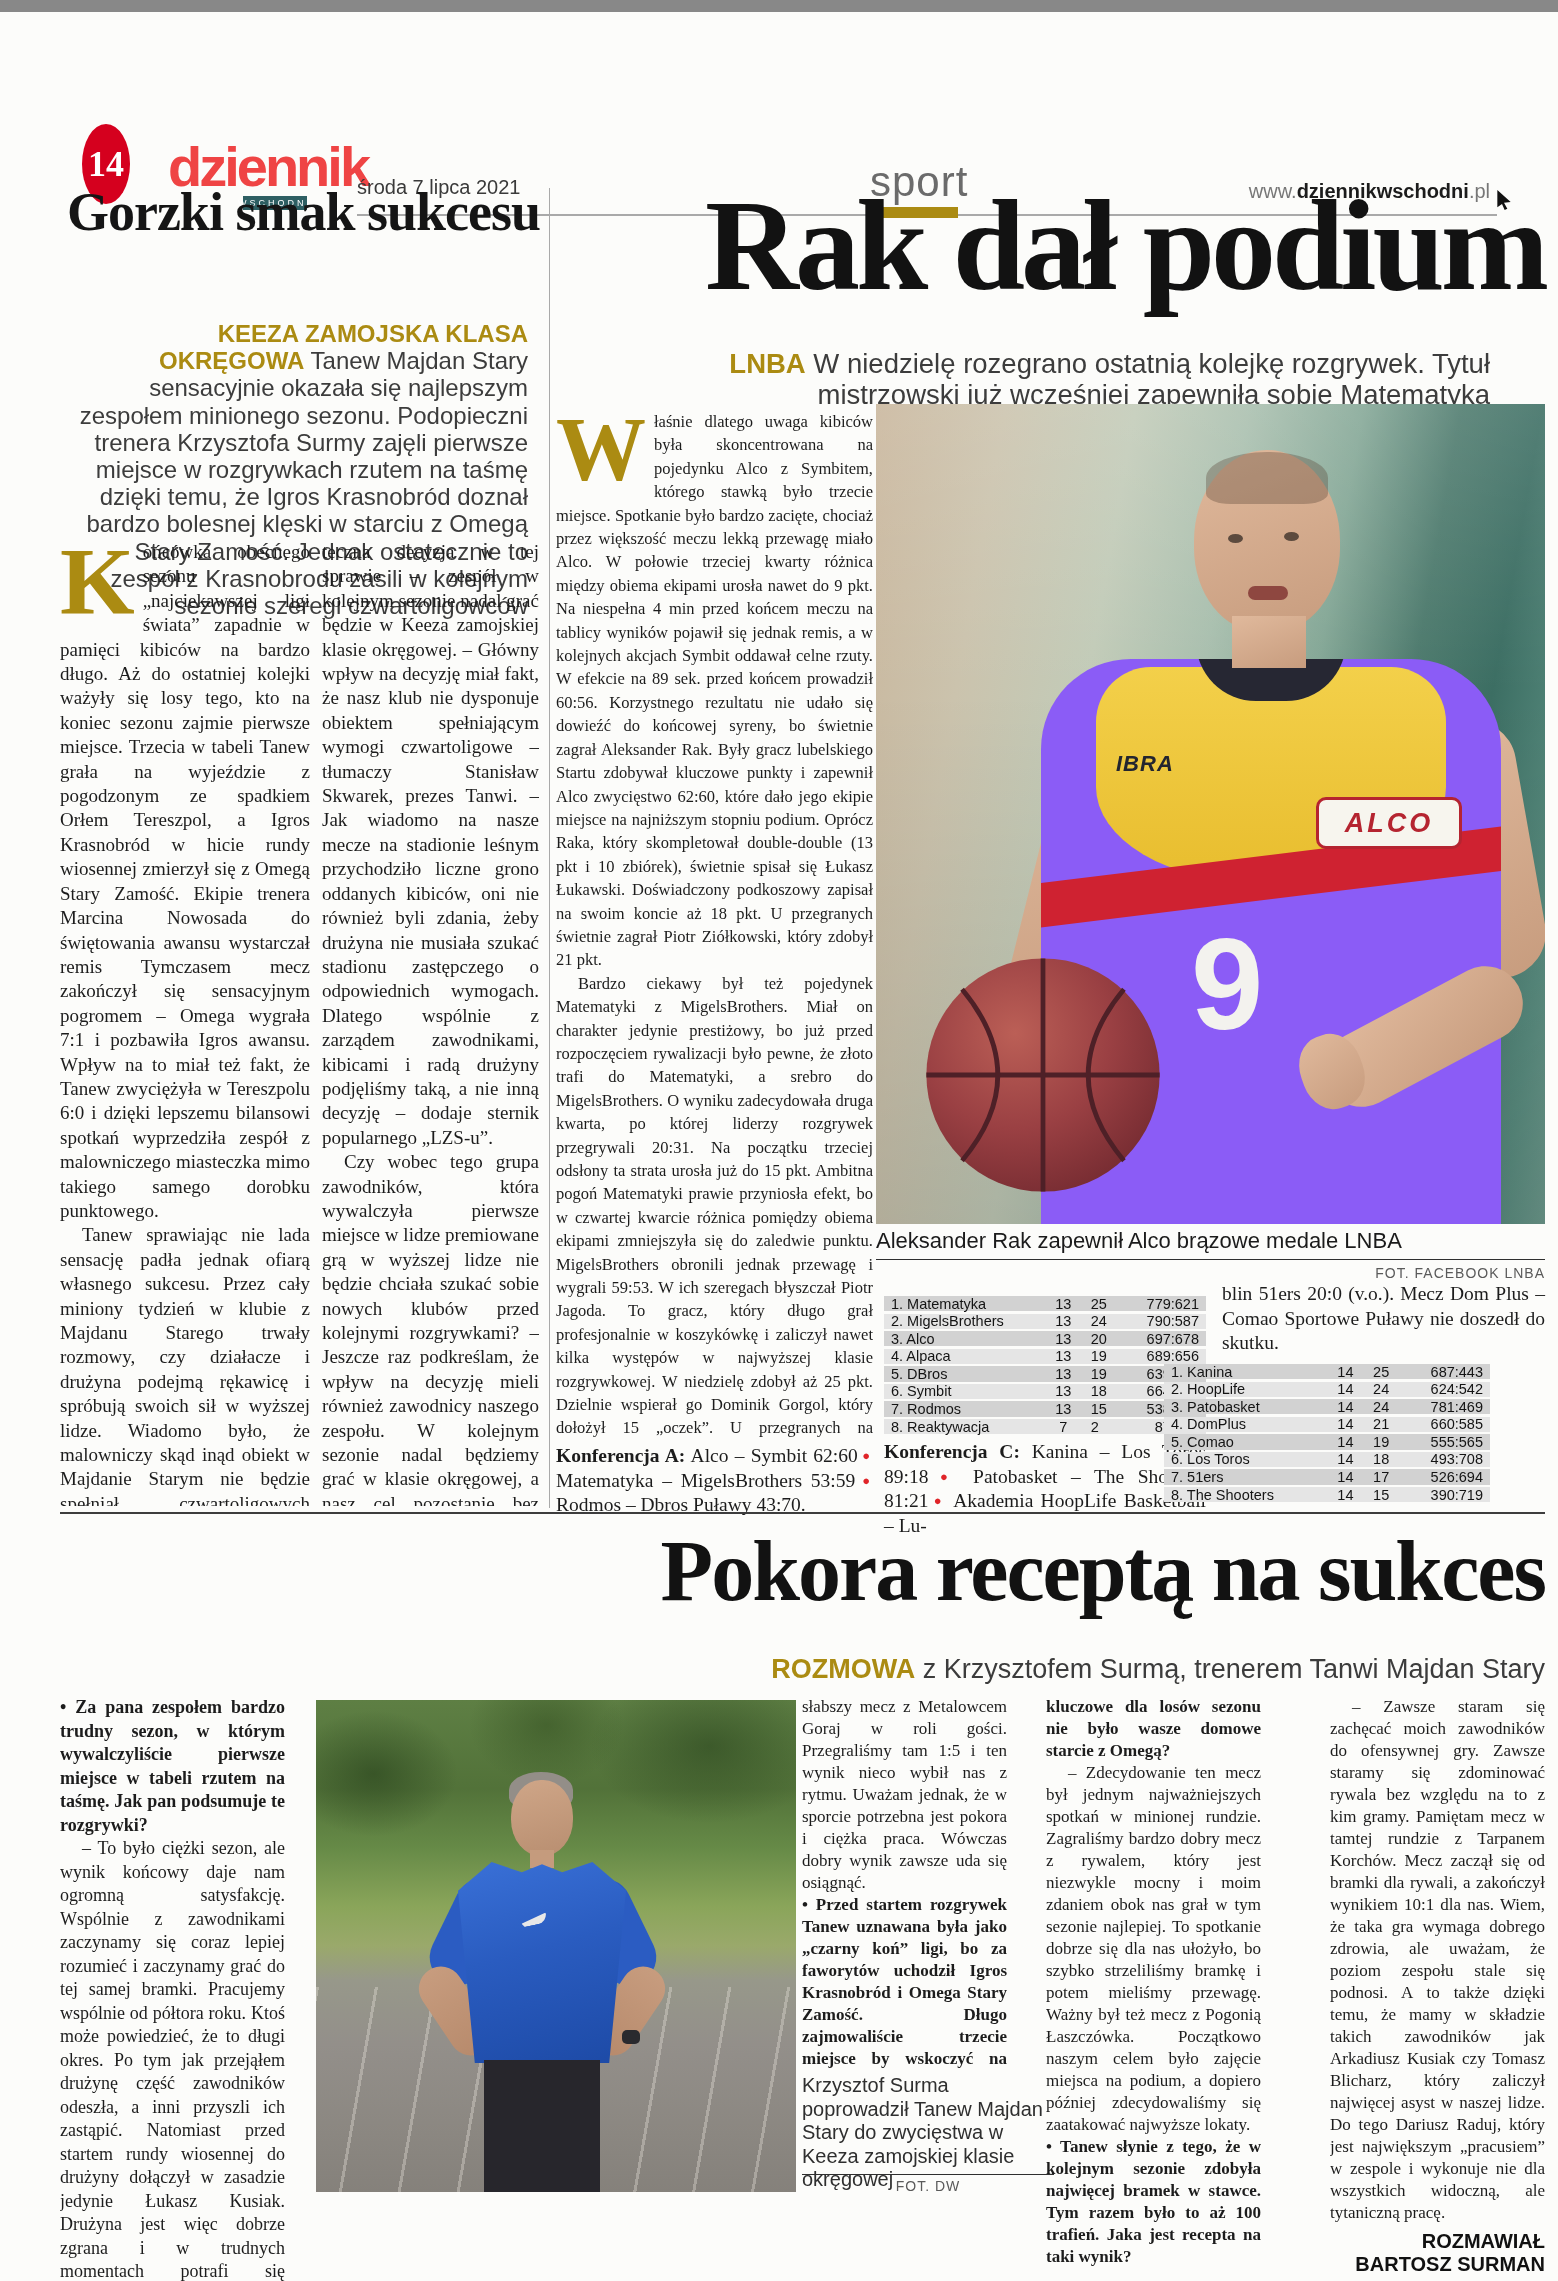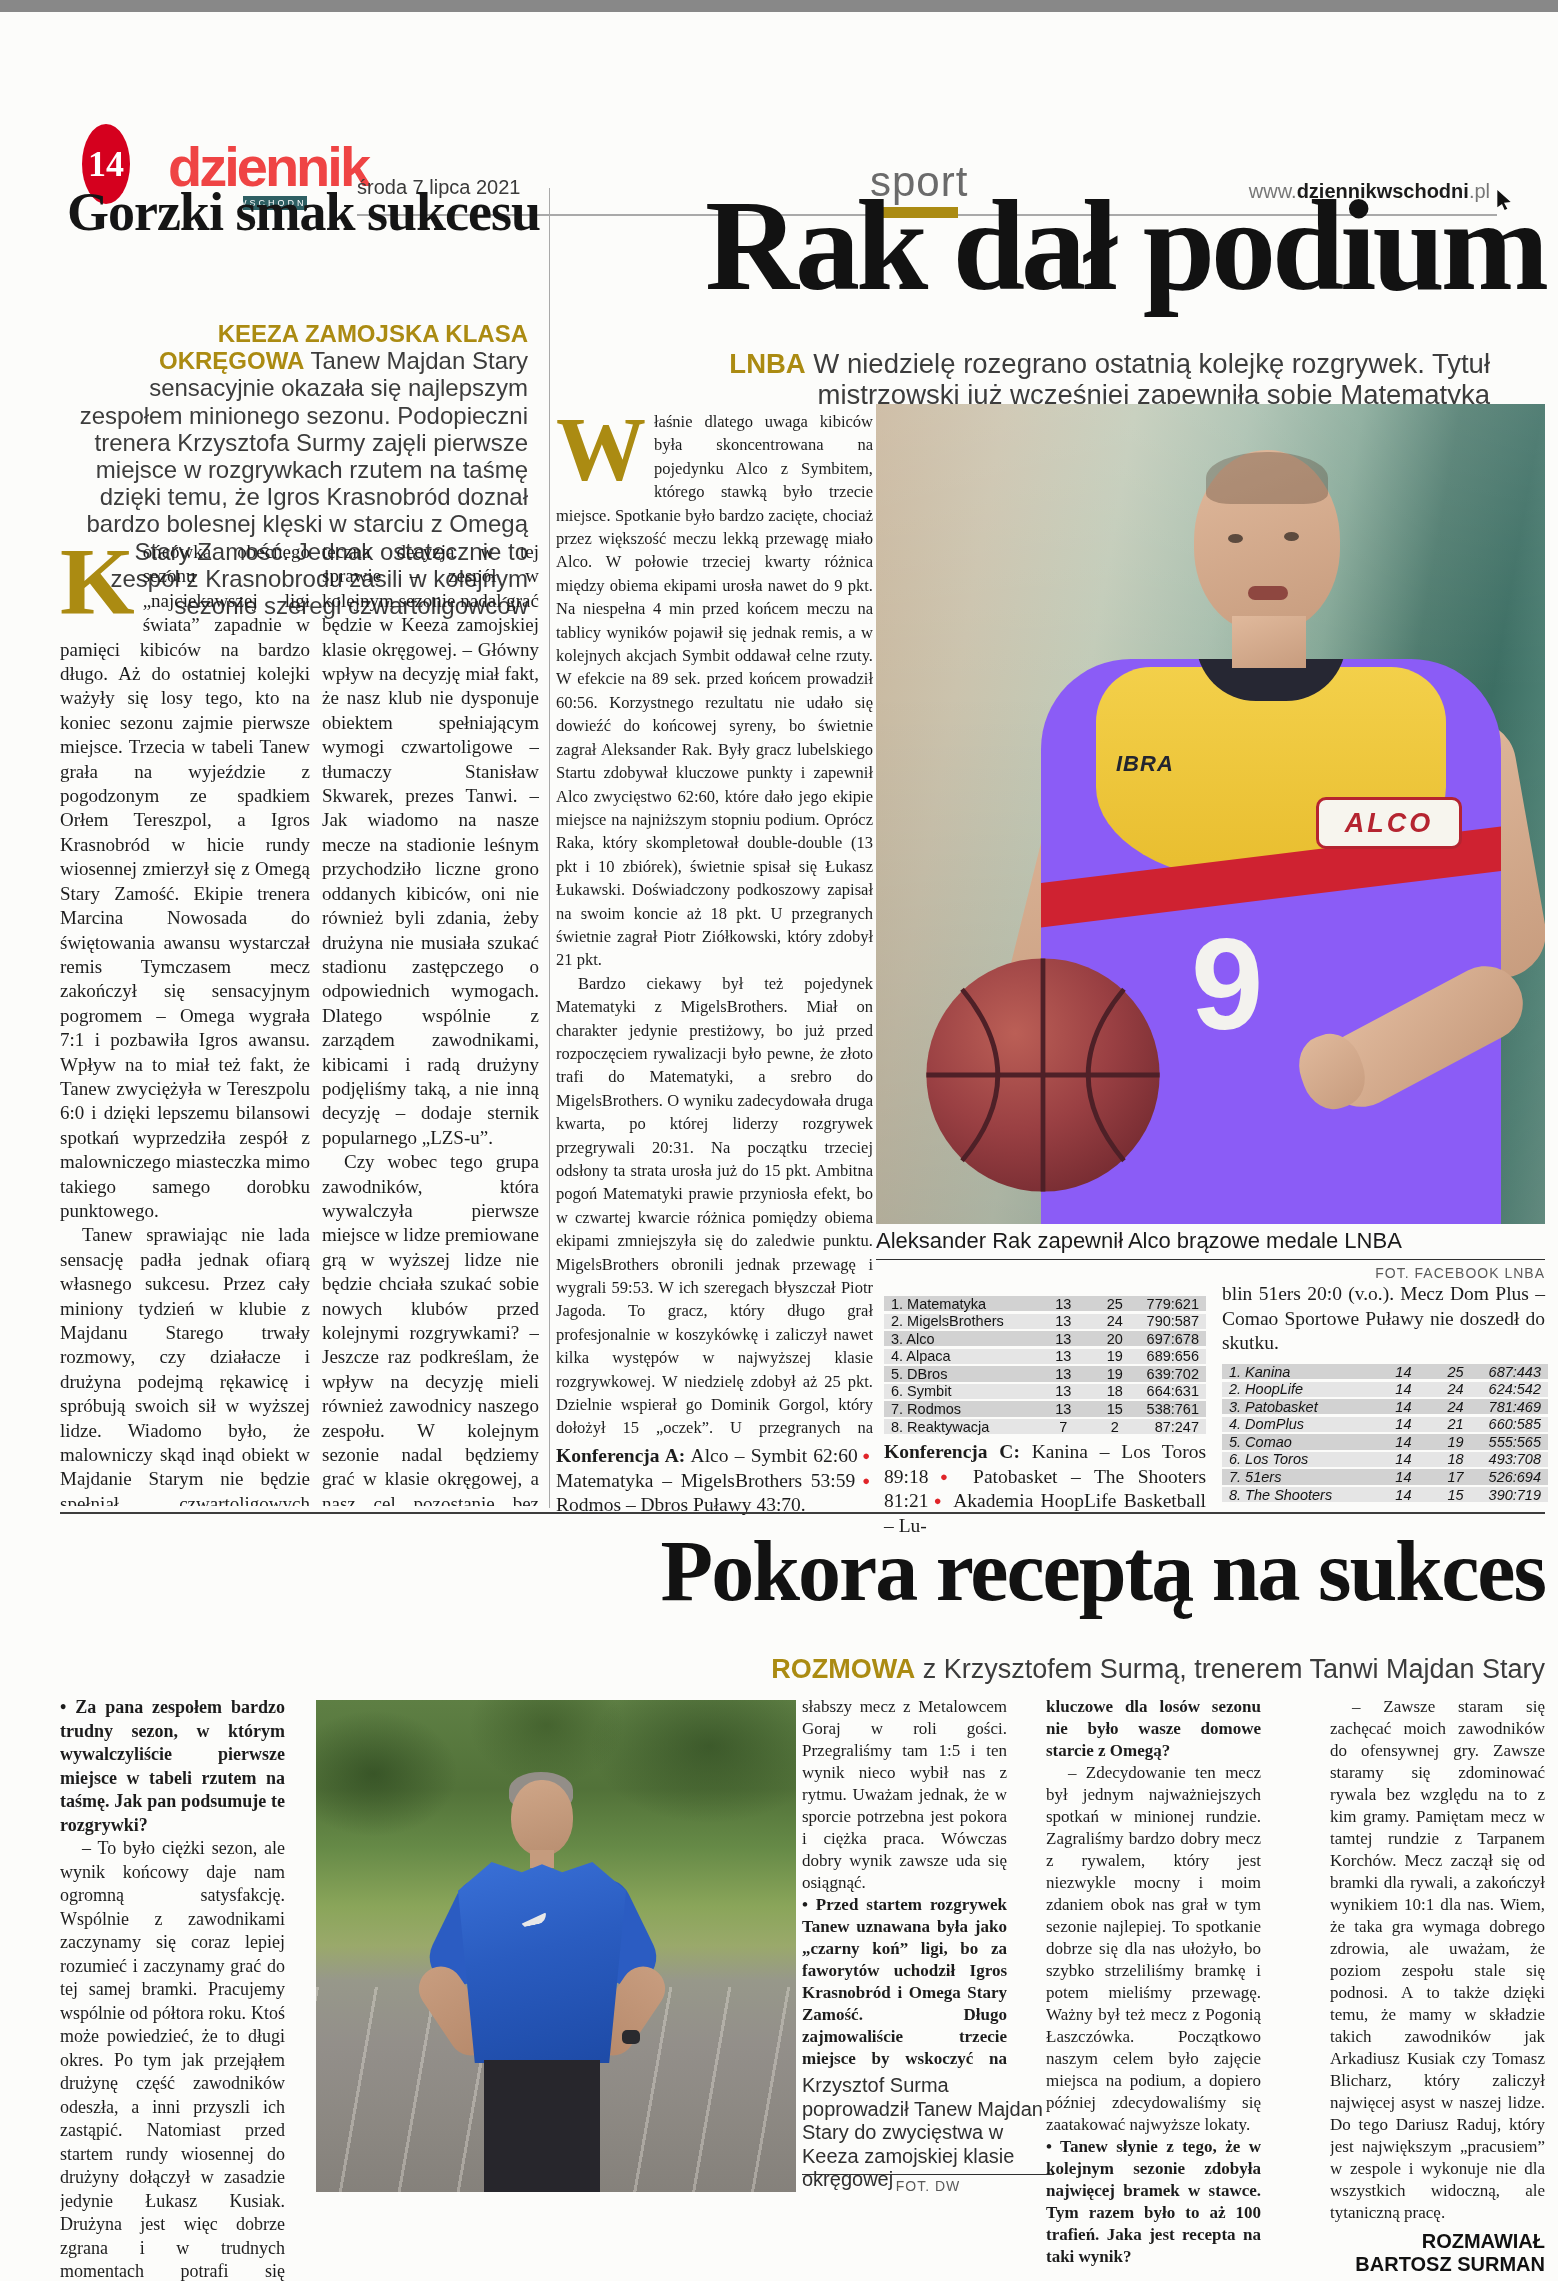--- a/index.html
+++ b/index.html
@@ -52,21 +52,21 @@
   .rlabel{font-weight:bold;}
   .rbull{color:#e02428;font-size:13px;vertical-align:2px;padding:0 3px;}
 
   
   .trow{display:flex;height:15.2px;align-items:center;margin-bottom:2.4px;
         font-family:"Liberation Sans",sans-serif;font-size:14.5px;color:#141414;}
   .trow:nth-of-type(odd){background:#d2d2d2;}
   .trow:nth-of-type(even){background:#e5e5e5;}
   .t-team{flex:0 0 45%;padding-left:7px;white-space:nowrap;overflow:hidden;}
   .t-g{flex:0 0 17%;text-align:center;}
-  .t-p{flex:0 0 15%;text-align:center;}
+  .t-p{flex:0 0 15%;text-align:left;}
   .t-s{flex:1;text-align:right;padding-right:7px;}
 
   .caption{font-family:"Liberation Sans",sans-serif;font-size:22px;color:#1b1b1b;}
   .caption-sm{font-family:"Liberation Sans",sans-serif;font-size:20px;line-height:23.5px;color:#2f2f2f;}
   .credit{font-family:"Liberation Sans",sans-serif;font-size:14px;letter-spacing:1px;color:#5a5a5a;}
   .byline{font-family:"Liberation Sans",sans-serif;font-weight:bold;font-size:20px;line-height:23px;color:#111;}
 
   
   .photo{overflow:hidden;}
   .ph-main-bg{position:absolute;inset:0;
@@ -255,21 +255,21 @@
 
   <div class="abs results just" style="left:884px;top:1428px;width:322px;">
     <span class="ind"></span><span class="rlabel">Konferencja C:</span>
     <span>Kanina – Los Toros 89:18</span><span class="rbull">●</span>
     <span>Patobasket – The Shooters 81:21</span><span class="rbull">●</span>
     <span>Akademia HoopLife Basketball – Lu-</span>
   </div>
 
   <div class="abs results just" style="left:1222px;top:1270px;width:323px;">blin 51ers 20:0 (v.o.). Mecz Dom Plus – Comao Sportowe Puławy nie doszedł do skutku.</div>
 
-  <div class="abs" style="left:1222px;top:1352px;width:326px;font-style:italic;">
+  <div class="abs" style="left:1164px;top:1352px;width:326px;">
 
       <div class="trow">
         <span class="t-team">1. Kanina</span>
         <span class="t-g">14</span>
         <span class="t-p">25</span>
         <span class="t-s">687:443</span>
       </div>
 
       <div class="trow">
         <span class="t-team">2. HoopLife</span>

